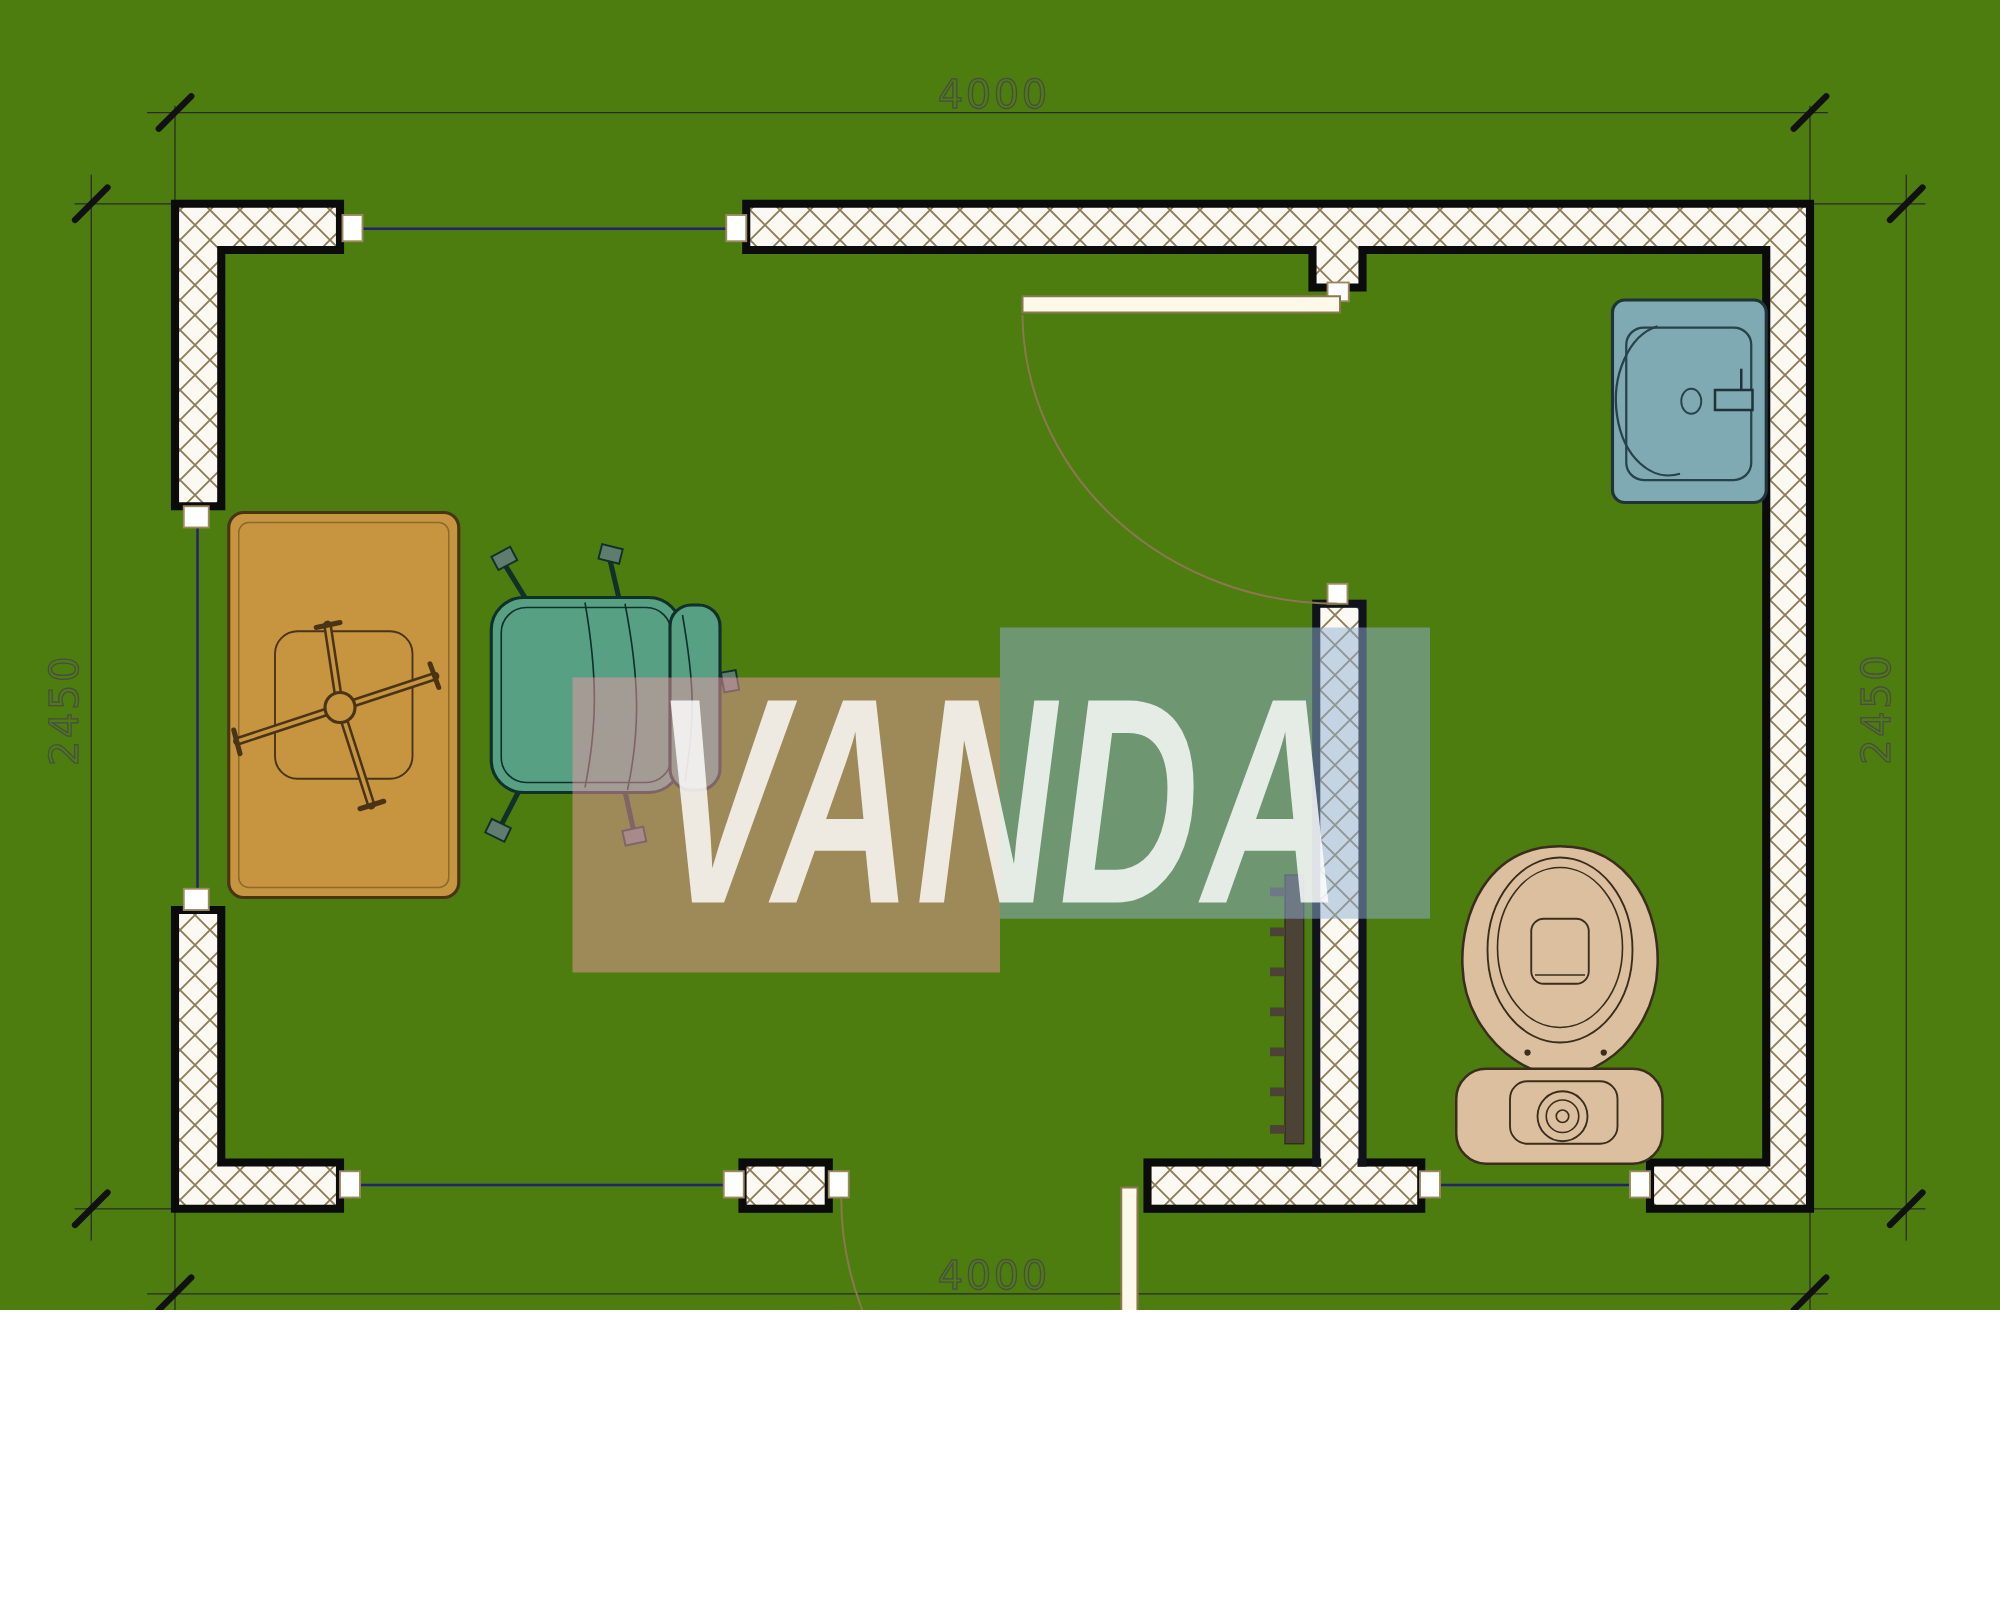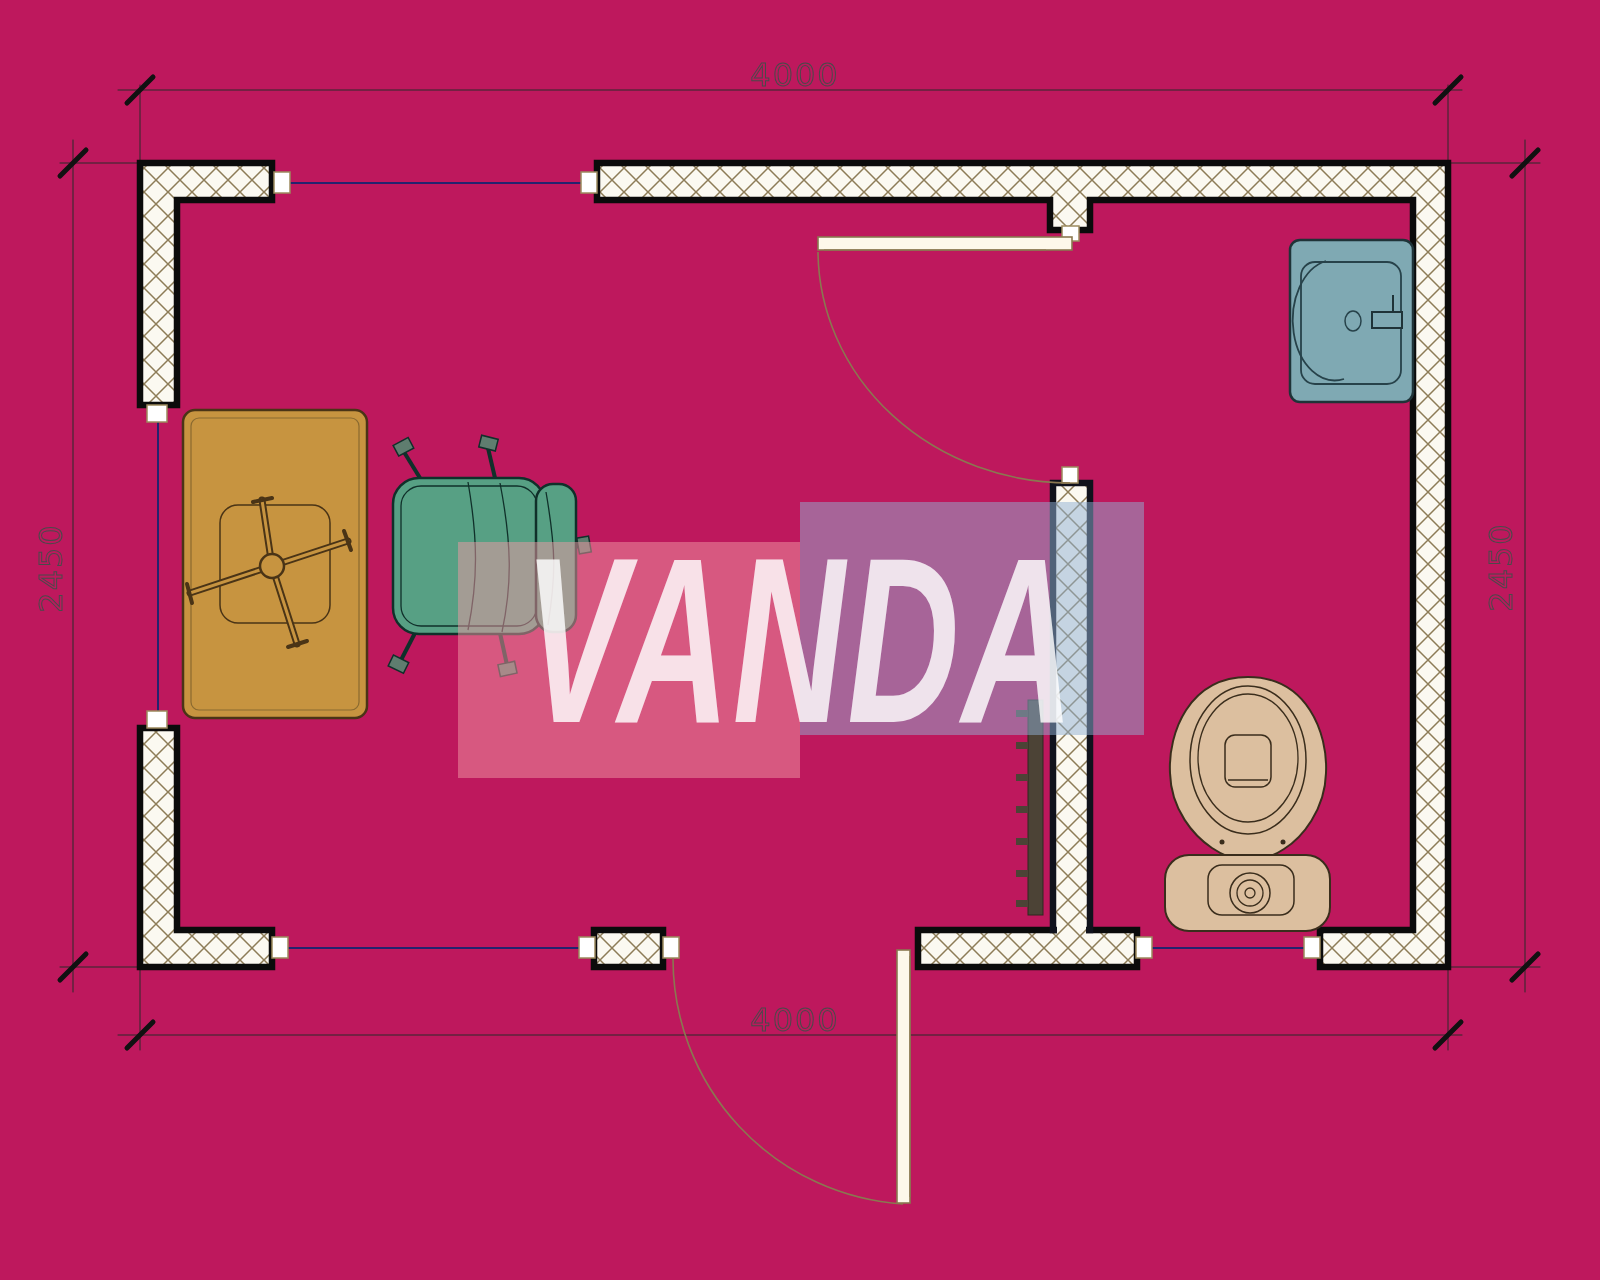--- a/index.html
+++ b/index.html
@@ -1,16 +1,16 @@
 <!DOCTYPE html>
 <html><head>
 <meta charset="utf-8">
 <style>
   html,body{margin:0;padding:0;background:#ffffff;}
-  .page{width:1600px;height:1280px;position:relative;background:#be185d;overflow:hidden;}
+  .page{width:1600px;height:1048px;position:relative;background:#4d7c0f;overflow:hidden;}
   svg{display:block;}
   text.dim{font-family:"DejaVu Sans",sans-serif;letter-spacing:2px;}
   text.wm{font-family:"Liberation Sans",sans-serif;font-weight:bold;font-style:italic;}
 </style>
 </head>
 <body>
 
 <div class="page">
 <svg width="1600" height="1280" viewBox="0 0 1600 1280">
   <defs>

